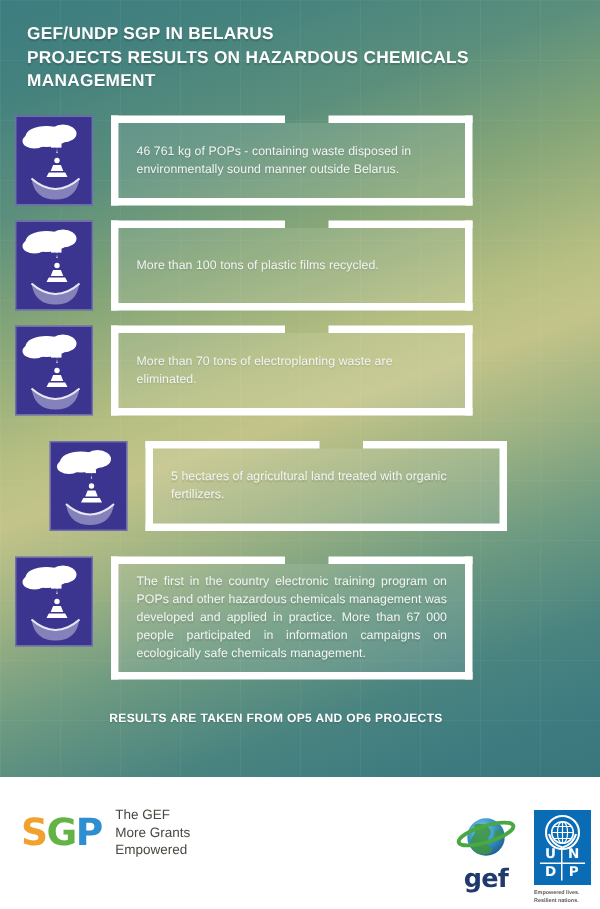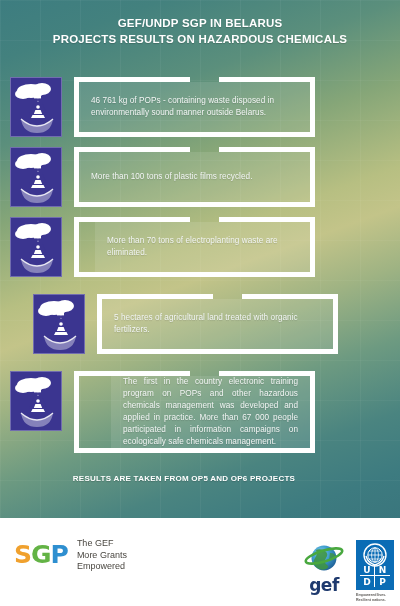--- a/index.html
+++ b/index.html
@@ -54,21 +54,21 @@
     background-size: 40px 40px, 40px 40px;
     pointer-events: none;
   }
 
   
   .heading {
     position: absolute;
     left: 18px;
     top: 16px;
     width: 364px;
-    text-align: center;
+    text-align: left;
     color: #ffffff;
     font-weight: bold;
     font-size: 11.5px;
     line-height: 15.5px;
     letter-spacing: 0.2px;
     text-shadow: 0 1px 1px rgba(0,0,0,0.18);
   }
   .heading .ln { display: block; }
 
   
@@ -253,20 +253,21 @@
 <body>
 
 <div id="poster">
 
   <div class="bg-band"></div>
   <div class="bg-grid"></div>
 
   <div class="heading">
     <span class="ln">GEF/UNDP SGP IN BELARUS</span>
     <span class="ln">PROJECTS RESULTS ON HAZARDOUS CHEMICALS</span>
+    <span class="ln">MANAGEMENT</span>
   </div>
 
   <div class="row" style="top:77px;">
     <div class="icon-tile">
       <svg width="52" height="60" viewBox="0 0 52 60" aria-hidden="true">
         <g fill="#ffffff">
           <ellipse cx="20" cy="13" rx="14" ry="7"></ellipse>
           <ellipse cx="31" cy="11" rx="9" ry="6"></ellipse>
           <ellipse cx="12" cy="16" rx="8" ry="5"></ellipse>
           <path d="M26 17 q2 5 0 8 l0 3 l-6 12 l14 0 l-6 -12 l0 -3 q-2 -3 0 -8 z"></path>
@@ -336,21 +337,21 @@
         </g>
         <path d="M23 24 l8 0 l5 13 l-18 0 z" fill="#3b3590"></path>
         <g fill="#ffffff">
           <circle cx="27" cy="29" r="1.8"></circle>
           <path d="M24.4 32 l5.2 0 l1.6 4 l-8.4 0 z"></path>
         </g>
         <path d="M10 41 q16 14 32 0 q-2 14 -16 14 q-14 0 -16 -14 z" fill="#ffffff" opacity="0.38"></path>
         <path d="M10 41 q16 14 32 0" stroke="#ffffff" stroke-width="1.4" fill="none" opacity="0.85"></path>
       </svg>
     </div>
-    <div class="frame" style="height:60px;padding-left:16px;">
+    <div class="frame" style="height:60px;">
       <div class="edge e-top-a"></div>
       <div class="edge e-top-b"></div>
       <div class="edge e-left"></div>
       <div class="edge e-right"></div>
       <div class="edge e-bottom"></div>
       <div class="frame-inner" style="height:50px;">
         <div class="frame-text">More than 70 tons of electroplanting waste are eliminated.</div>
       </div>
     </div>
   </div>
@@ -398,21 +399,21 @@
         </g>
         <path d="M23 24 l8 0 l5 13 l-18 0 z" fill="#3b3590"></path>
         <g fill="#ffffff">
           <circle cx="27" cy="29" r="1.8"></circle>
           <path d="M24.4 32 l5.2 0 l1.6 4 l-8.4 0 z"></path>
         </g>
         <path d="M10 41 q16 14 32 0 q-2 14 -16 14 q-14 0 -16 -14 z" fill="#ffffff" opacity="0.38"></path>
         <path d="M10 41 q16 14 32 0" stroke="#ffffff" stroke-width="1.4" fill="none" opacity="0.85"></path>
       </svg>
     </div>
-    <div class="frame" style="height:82px;padding-left:32px;">
+    <div class="frame" style="height:82px;">
       <div class="edge e-top-a"></div>
       <div class="edge e-top-b"></div>
       <div class="edge e-left"></div>
       <div class="edge e-right"></div>
       <div class="edge e-bottom"></div>
       <div class="frame-inner" style="height:72px;">
         <div class="frame-text justified">The first in the country electronic training program on POPs and other hazardous chemicals management was developed and applied in practice. More than 67 000 people participated in information campaigns on ecologically safe chemicals management.</div>
       </div>
     </div>
   </div>

